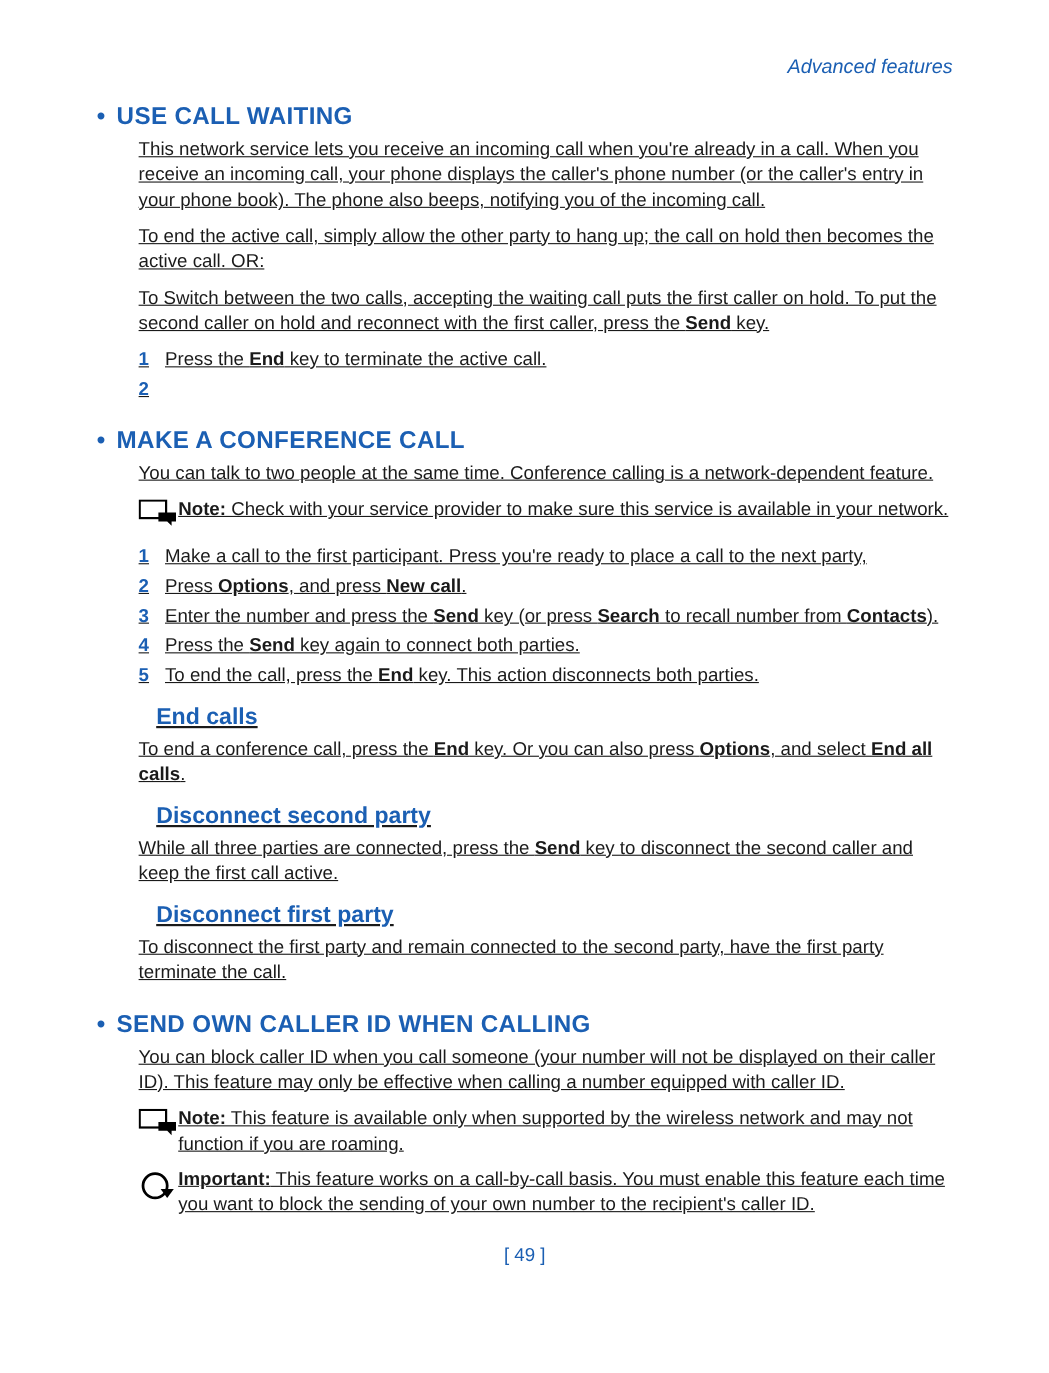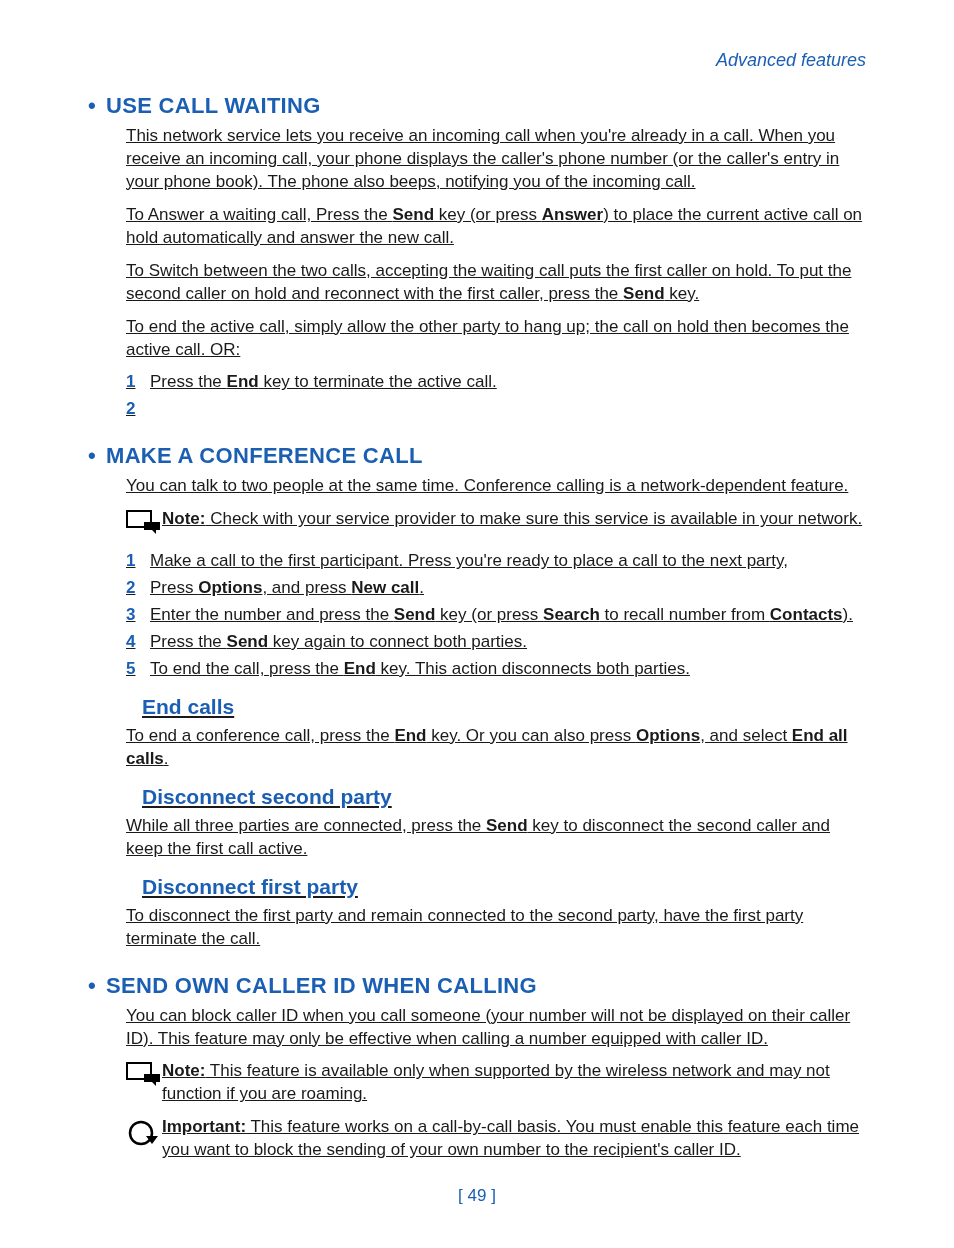--- a/index.html
+++ b/index.html
@@ -86,27 +86,24 @@
 <body>
 
 <div class="page">
   <div class="header-right">Advanced features</div>
 
   <h2 class="section">
     <span class="bullet">•</span><span>USE CALL WAITING</span>
   </h2>
   <div class="indented">
     <p class="body">This network service lets you receive an incoming call when you're already in a call. When you receive an incoming call, your phone displays the caller's phone number (or the caller's entry in your phone book). The phone also beeps, notifying you of the incoming call.</p>
-    <p class="body">
-      <span>To Answer a waiting call, Press the </span><b>Send</b><span> key (or press </span><b>Answer</b><span>) to place the current active call on hold automatically and answer the new call.</span>
-    </p>
+    <p class="body">To end the active call, simply allow the other party to hang up; the call on hold then becomes the active call. OR:</p>
     <p class="body">
       <span>To Switch between the two calls, accepting the waiting call puts the first caller on hold. To put the second caller on hold and reconnect with the first caller, press the </span><b>Send</b><span> key.</span>
     </p>
-    <p class="body">To end the active call, simply allow the other party to hang up; the call on hold then becomes the active call. OR:</p>
     <div class="numlist">
       <div class="item">
         <span class="num">1</span>
         <span><span>Press the </span><b>End</b><span> key to terminate the active call.</span></span>
       </div>
       <div class="item">
         <span class="num">2</span>
       </div>
     </div>
   </div>

